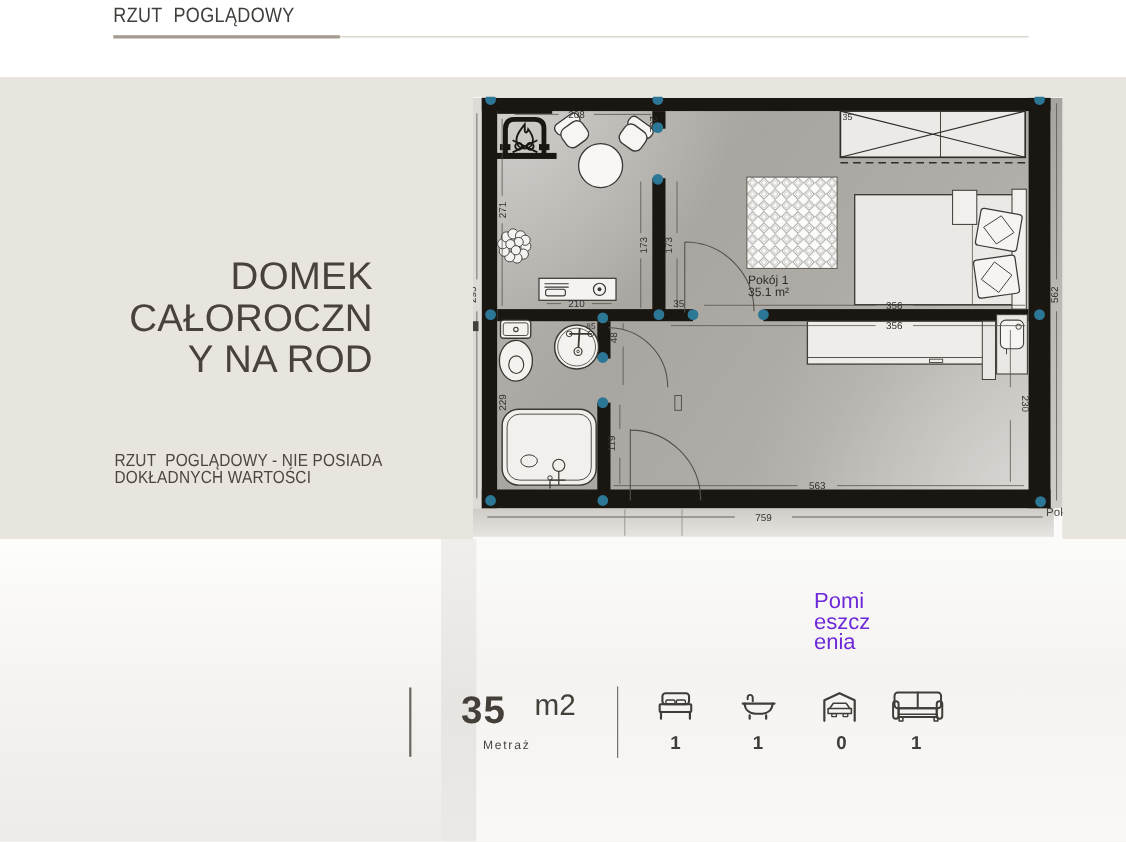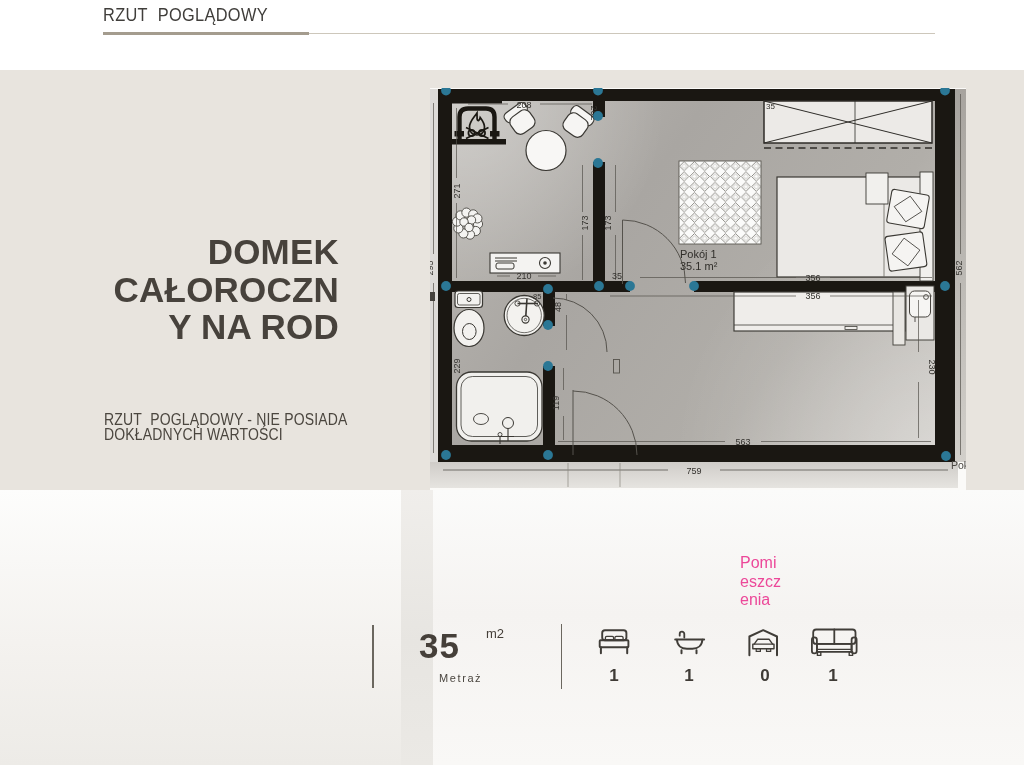--- a/index.html
+++ b/index.html
@@ -7,33 +7,33 @@
        font-family:"Liberation Sans",sans-serif;background:#ffffff;}
   .abs{position:absolute;}
   
   #hdr{left:103px;top:4px;font-size:19px;color:#403e3b;letter-spacing:0.4px;transform:scaleX(0.86);transform-origin:0 0;}
   #hl1{left:103px;top:32px;width:206px;height:2.6px;background:#a49c8e;}
   #hl2{left:309px;top:33px;width:626px;height:1.3px;background:#cdc7bb;}
   
   #beige{left:0;top:70px;width:1024px;height:420px;background:#e8e4de;}
   
   #title{left:79px;top:233px;width:260px;text-align:right;
-         font-size:35px;font-weight:bold;line-height:37.6px;color:#47423c;letter-spacing:0.2px;}
+         font-size:35px;font-weight:normal;line-height:37.6px;color:#47423c;letter-spacing:0.2px;}
   #sub{left:104px;top:413px;width:300px;font-size:16px;line-height:14.8px;color:#4b463f;letter-spacing:0.2px;transform:scaleX(0.875);transform-origin:0 0;}
   
   #bot{left:0;top:490px;width:1024px;height:275px;background:linear-gradient(180deg,#fbfbfa,#f5f3f1 45%,#f9f8f6);}
   #botl{left:0;top:490px;width:401px;height:275px;background:linear-gradient(180deg,#fdfdfc,#f4f2ef 55%,#edebe7);}
   #bots{left:401px;top:490px;width:32px;height:275px;background:linear-gradient(180deg,#f0eeeb,#e7e5e1 55%,#ebe9e5);}
   .vline{width:1.6px;background:#6b675f;}
   #v1{left:372px;top:625px;height:63px;}
   #v2{left:560.5px;top:624px;height:65px;}
   #m35{left:419px;top:626px;font-size:35px;font-weight:bold;color:#453f39;letter-spacing:1px;}
-  #m2{left:486px;top:626px;font-size:13px;color:#453f39;}
+  #m2{left:486px;top:626px;font-size:27px;color:#453f39;}
   #metraz{left:439px;top:672px;font-size:11px;color:#4a453f;letter-spacing:1.6px;}
-  #pomi{left:740px;top:554px;font-size:16px;line-height:18.6px;color:#ec4899;}
+  #pomi{left:740px;top:538px;font-size:20px;line-height:18.6px;color:#6d28d9;}
   .num{font-size:17px;font-weight:bold;color:#3f3b36;text-align:center;width:40px;top:666px;}
 </style>
 </head>
 <body>
   <div class="abs" id="hdr">RZUT&nbsp;&nbsp;POGLĄDOWY</div>
   <div class="abs" id="hl1"></div>
   <div class="abs" id="hl2"></div>
   <div class="abs" id="beige"></div>
   <div class="abs" id="title">DOMEK<br>CAŁOROCZN<br>Y NA ROD</div>
   <div class="abs" id="sub">RZUT&nbsp; POGLĄDOWY - NIE POSIADA DOKŁADNYCH WARTOŚCI</div>

